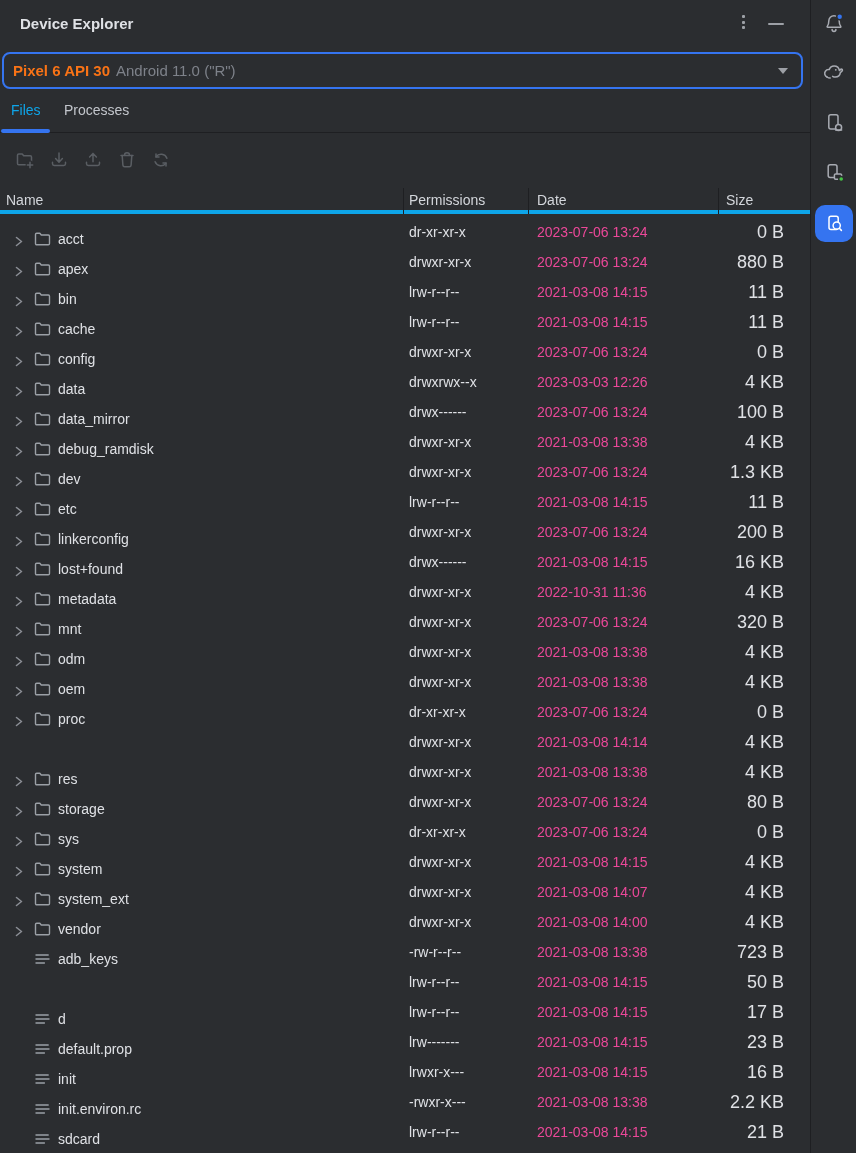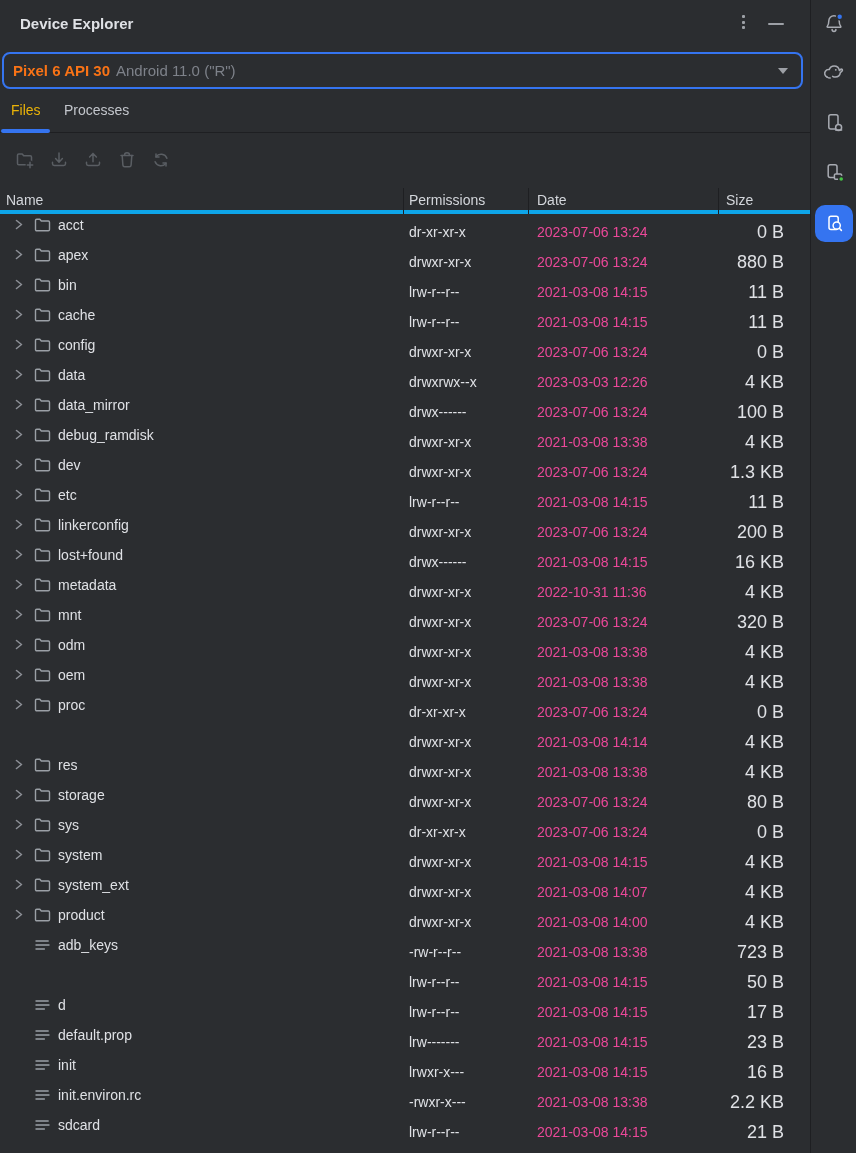--- a/index.html
+++ b/index.html
@@ -25,39 +25,39 @@
     border:2px solid var(--accent,#3574f0); border-radius:8px; background:#2b2d30;
     display:flex; align-items:center; padding-left:9px; cursor:pointer; }
   .combo .dev { font-size:15px; font-weight:600; color:#f97316; white-space:pre; }
   .combo .os  { font-size:15px; color:#7e828a; margin-left:6px; white-space:pre; }
   .combo .arrow { position:absolute; right:13px; top:14px; width:0; height:0;
     border-left:5px solid transparent; border-right:5px solid transparent; border-top:6px solid #9da0a6; }
 
   
   .tabbar { position:absolute; top:90px; left:0; width:810px; height:43px; border-bottom:1px solid #1e1f22; }
   .tab { position:absolute; top:0; line-height:40px; font-size:14px; cursor:pointer; }
-  .tab.active { color:#eab308; }
+  .tab.active { color:#0ea5e9; }
   .tab.inactive { color:#c3c6cc; }
   .tab-underline { position:absolute; left:1px; top:39px; width:49px; height:4px; border-radius:2px; background:var(--accent,#3574f0); }
 
   
   .toolbar { position:absolute; top:150px; left:15px; display:flex; gap:14px; }
   .tbtn { width:20px; height:20px; display:flex; align-items:center; justify-content:center; }
   .tbtn svg { stroke:#5a5e63; fill:none; stroke-width:1.5; stroke-linecap:round; stroke-linejoin:round; }
 
   
   .thead { position:absolute; top:188px; left:0; width:810px; height:26px; border-bottom:4px solid #0ea5e9; }
   .th { position:absolute; top:0; line-height:25px; font-size:14px; color:#d3d6db; cursor:pointer; }
   .th-name { left:6px; } .th-perm { left:409px; } .th-date { left:537px; } .th-size { left:726px; }
   .vdiv { position:absolute; top:0; width:1px; height:26px; background:#1e1f22; }
 
   
   .tbody { position:absolute; top:217px; left:0; width:810px; }
   .row { position:relative; height:30px; cursor:pointer; }
-  .cell-name { position:absolute; left:0; top:0; width:403px; height:30px; display:flex; align-items:flex-start; overflow:hidden; }
+  .cell-name { position:absolute; left:0; top:0; width:403px; height:30px; display:flex; align-items:flex-end; overflow:hidden; }
   .chev { width:10px; height:13px; margin-left:14px; flex:none; }
   .chev svg { stroke:#8b8e95; fill:none; stroke-width:1.6; stroke-linecap:round; stroke-linejoin:round; }
   .icon-box { width:17px; height:16px; margin-left:10px; flex:none; }
   .icon-box svg { stroke:#9ba0a6; fill:none; stroke-width:1.4; stroke-linecap:round; stroke-linejoin:round; }
   .fname { margin-left:7px; font-size:14px; color:#dfe1e5; white-space:pre; }
   .cell-perm { position:absolute; left:409px; top:0; line-height:30px; font-size:14px; color:#dfe1e5; white-space:pre; }
   .cell-date { position:absolute; left:537px; top:0; line-height:30px; font-size:14px; color:#ec4899; white-space:pre; }
   .cell-size { position:absolute; left:718px; top:0; width:66px; text-align:right; line-height:30px; font-size:18px; color:#dfe1e5; white-space:pre; }
 
   
@@ -457,21 +457,21 @@
         <span class="cell-size">4 KB</span>
       </div>
       <div class="row">
         <div class="cell-name">
           <span class="chev"><svg width="10" height="13" viewBox="0 0 10 13">
               <path d="M2.5 2.5l5 4-5 4"></path>
             </svg></span>
           <span class="icon-box"><svg width="17" height="16" viewBox="0 0 17 16">
               <path d="M1.5 4.6V3.4c0-.7.5-1.2 1.2-1.2h3.1l1.5 1.8h7c.7 0 1.2.5 1.2 1.2v7.4c0 .7-.5 1.2-1.2 1.2H2.7c-.7 0-1.2-.5-1.2-1.2z"></path>
             </svg></span>
-          <span class="fname">product</span>
+          <span class="fname">vendor</span>
         </div>
         <span class="cell-perm">drwxr-xr-x</span>
         <span class="cell-date">2021-03-08 14:00</span>
         <span class="cell-size">4 KB</span>
       </div>
       <div class="row">
         <div class="cell-name">
           <span class="chev"></span>
           <span class="icon-box"><svg width="17" height="16" viewBox="0 0 17 16">
               <path d="M2 4h12.2M2 8h13M2 12h8.4"></path>

